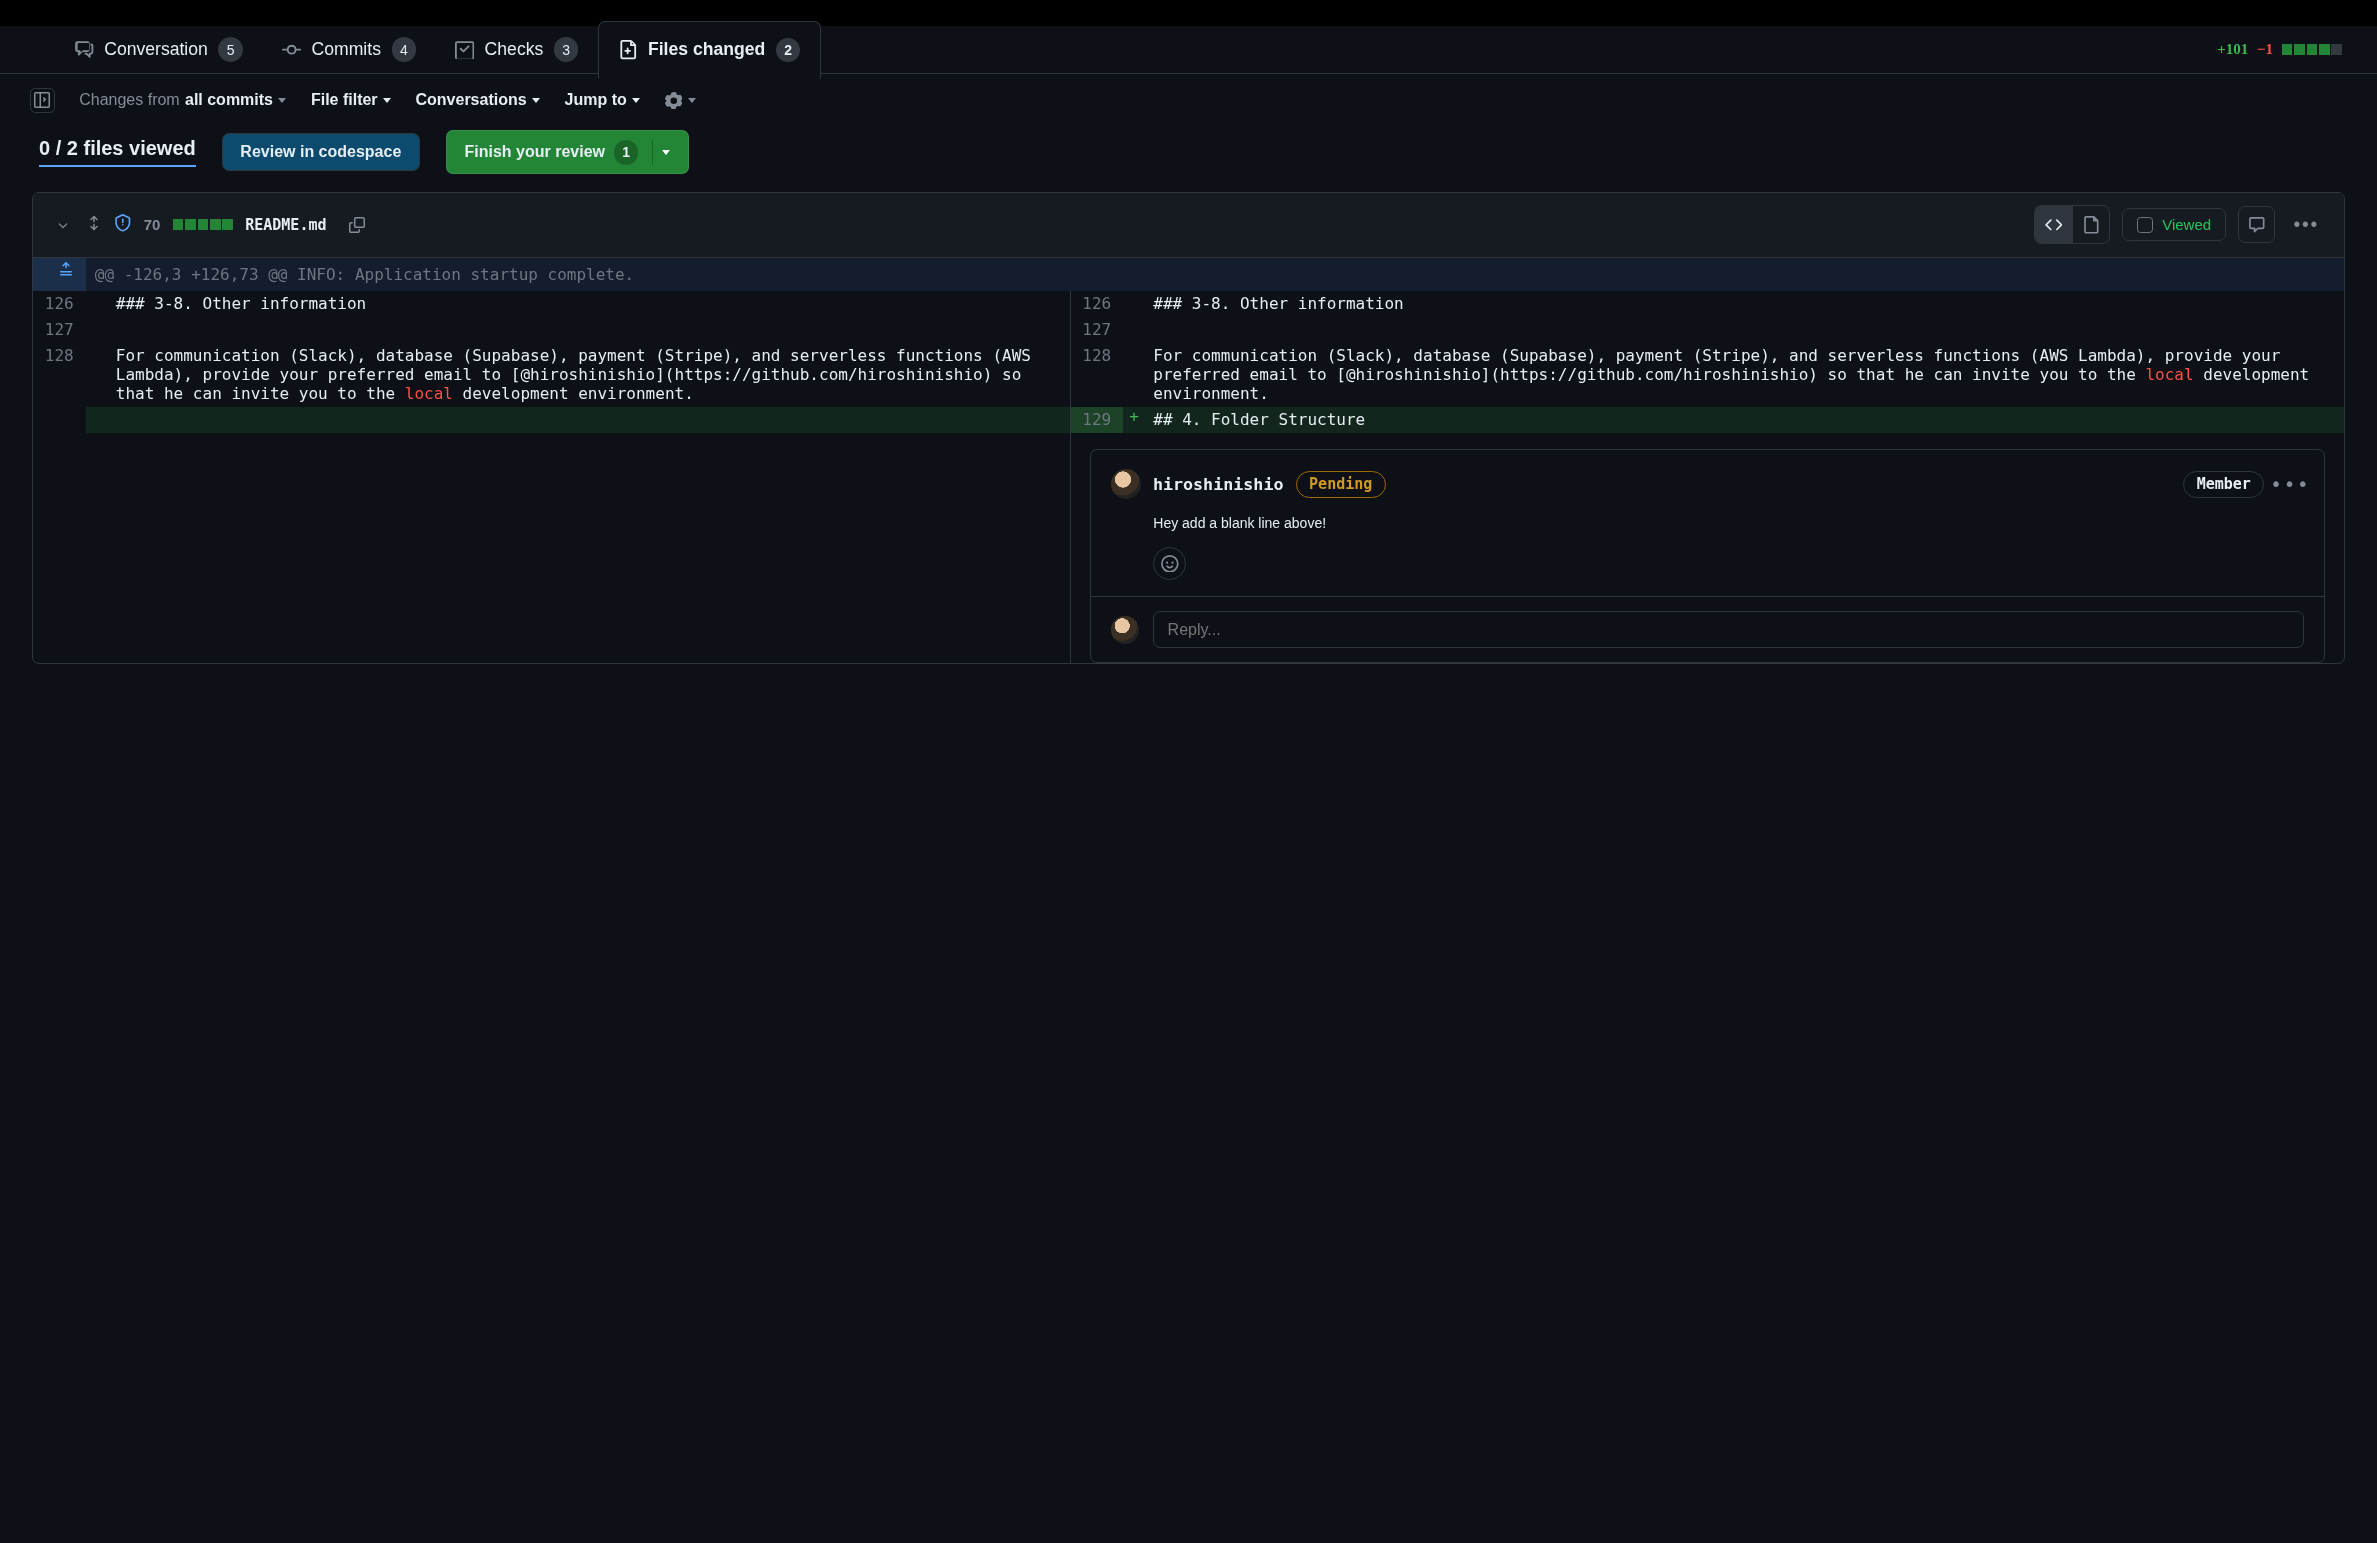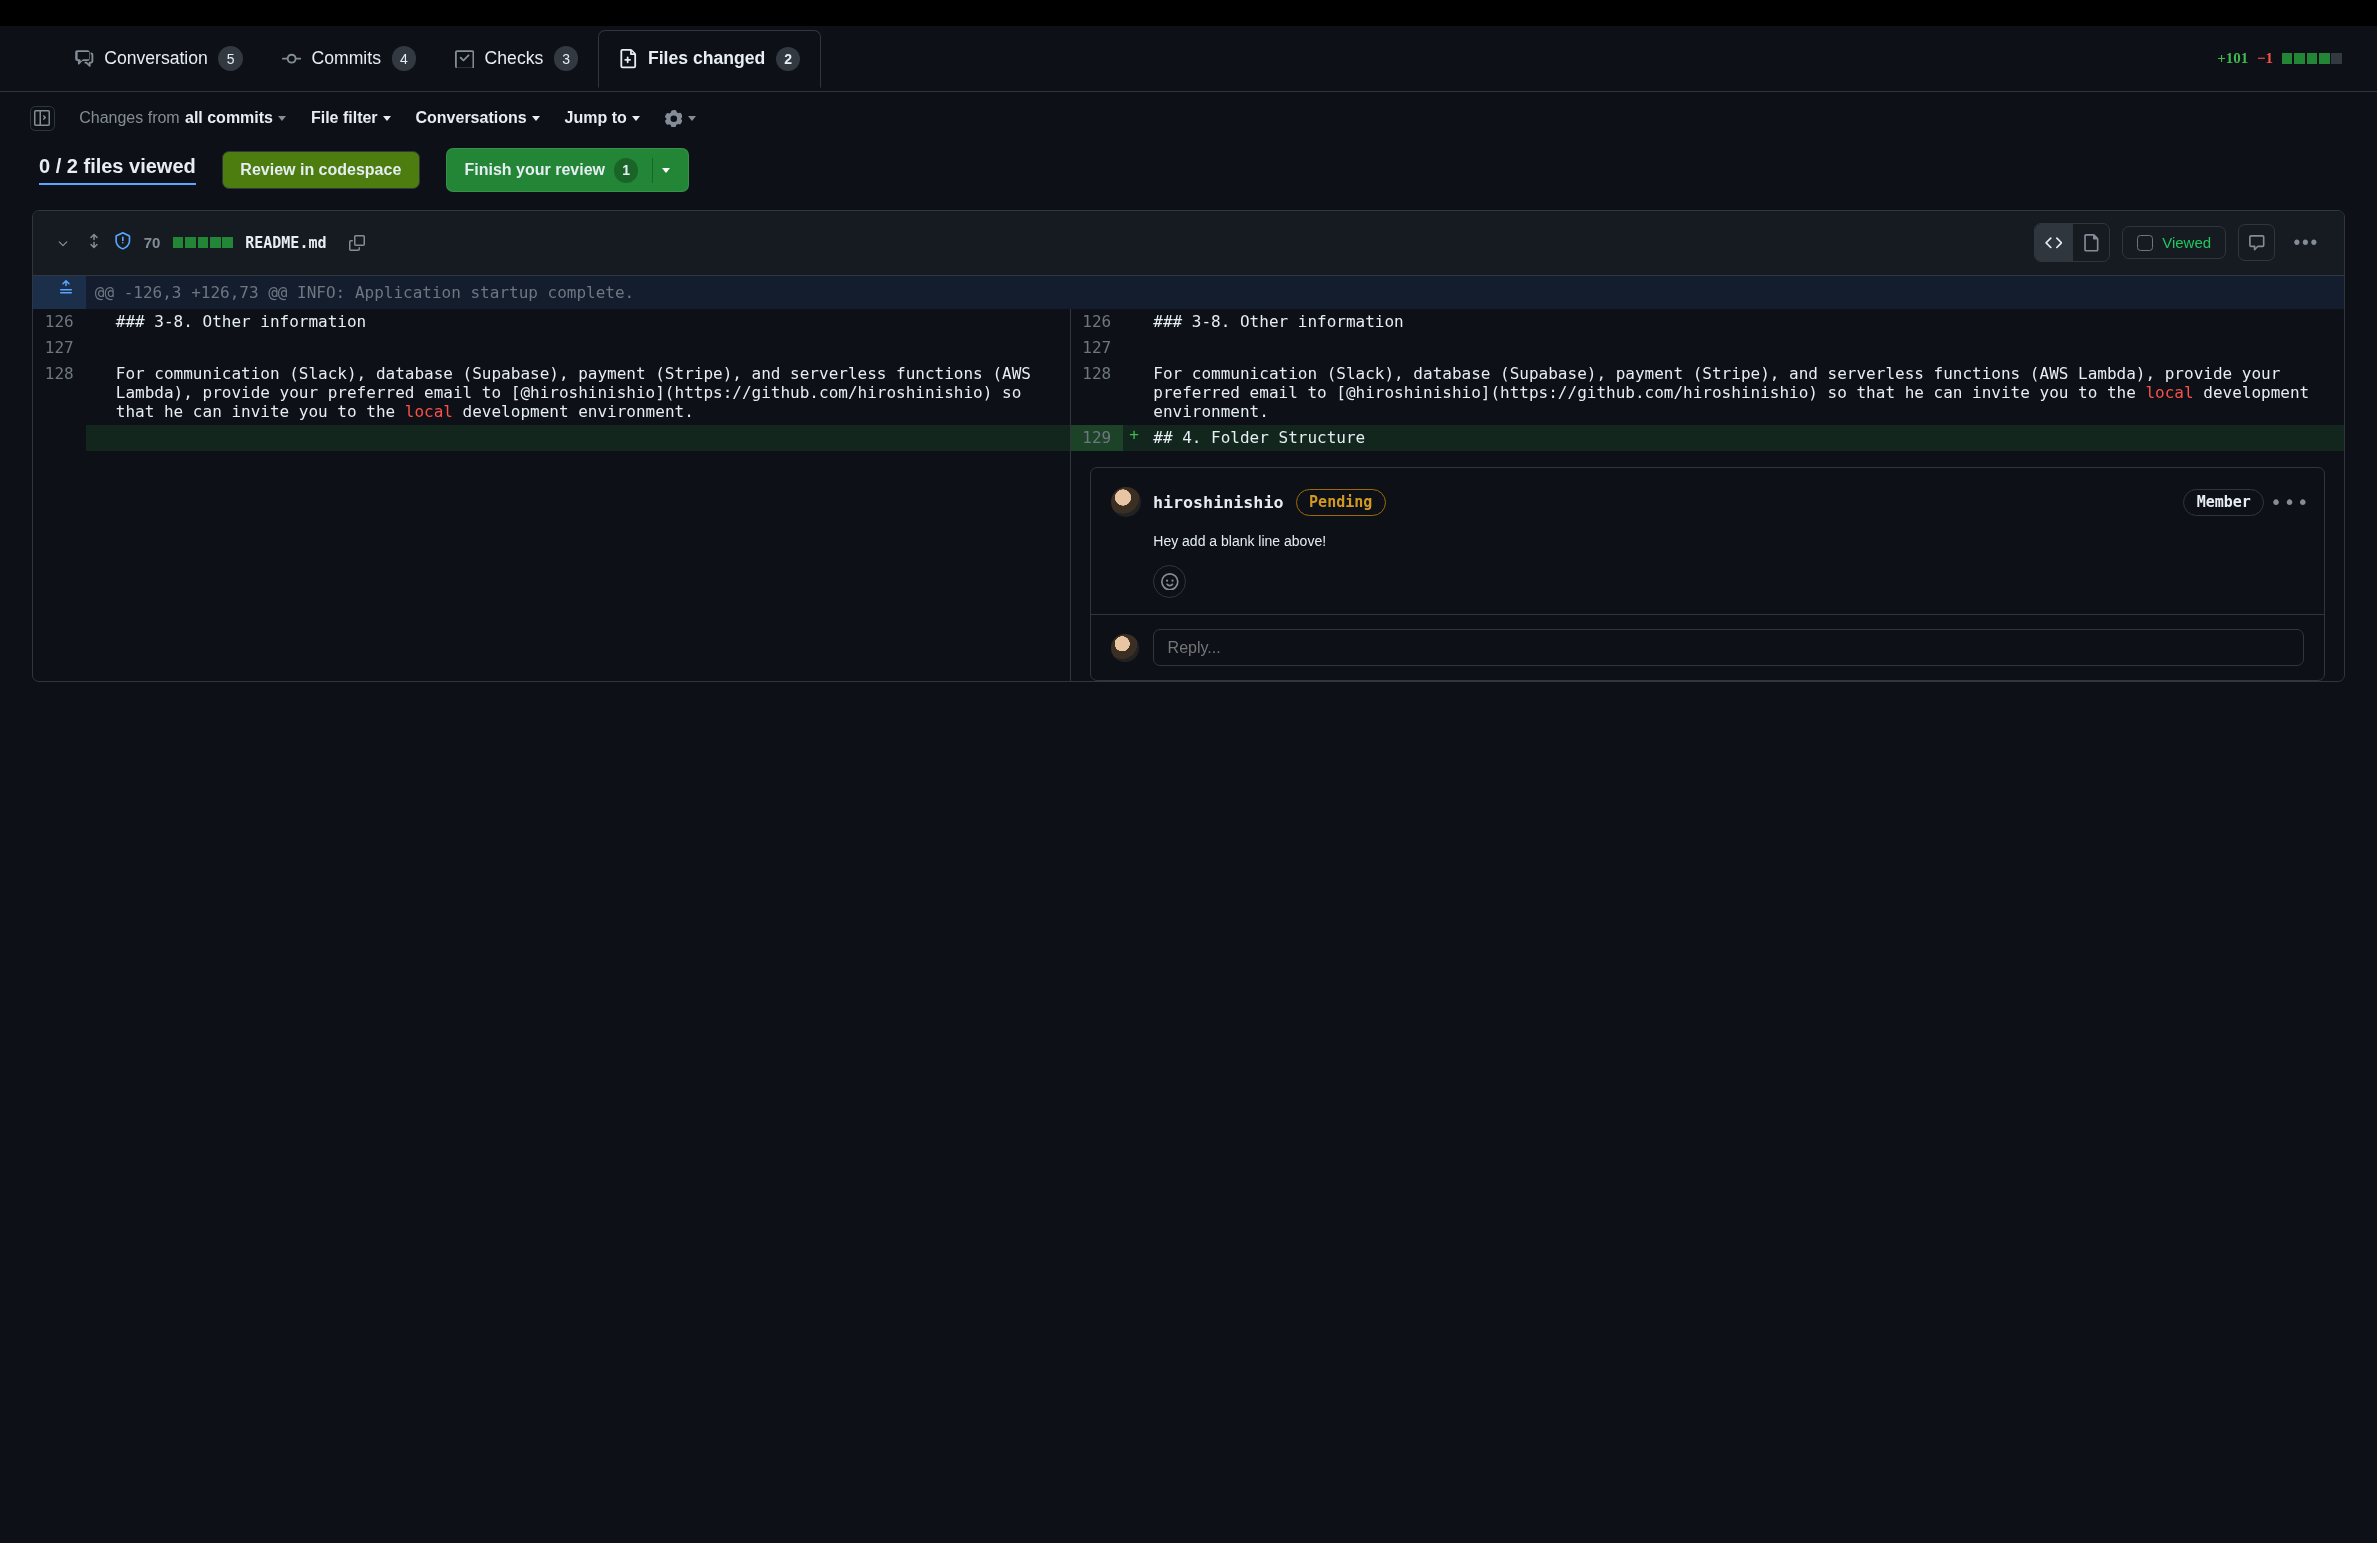--- a/index.html
+++ b/index.html
@@ -11,21 +11,21 @@
   }
   .topbar { background: #000; height: 26px; }
 
   
   .pr-tabs {
     display: flex;
     align-items: center;
     border-bottom: 0.9px solid #30363d;
     padding-left: 55px;
     padding-right: 35px;
-    height: 66px;
+    height: 48px;
   }
   .pr-tab {
     display: flex; align-items: center; gap: 10.6px;
     padding: 0 19.3px; height: 58px; cursor: pointer;
     color: #e6edf3; font-size: 17.6px; font-weight: 400;
   }
   .pr-tab.selected {
     background: #0d1117;
     border: 0.9px solid #30363d;
     border-bottom: 0.9px solid #0d1117;
@@ -65,21 +65,21 @@
   .toolbar .dd strong { font-weight: 600; color: #e6edf3; }
   .caret { width: 0; height: 0; border-left: 4.4px solid transparent; border-right: 4.4px solid transparent; border-top: 5.3px solid currentColor; display: inline-block; }
 
   
   .toolbar2 {
     display: flex; align-items: center; gap: 26px;
     padding: 17.6px 0 17.6px 39px;
   }
   .files-viewed { font-size: 20px; font-weight: 600; border-bottom: 2.6px solid #58a6ff; padding-bottom: 5.3px; }
   .btn {
-    background: #4d7c0f;
+    background: #0c4a6e;
     border: 0.9px solid #30363d;
     border-radius: 7px;
     color: #e6edf3;
     font-size: 16px; font-weight: 600;
     padding: 8.8px 17.6px;
     cursor: pointer;
     display: inline-flex; align-items: center; gap: 8.8px;
   }
   .btn.primary {
     background: #238636;

